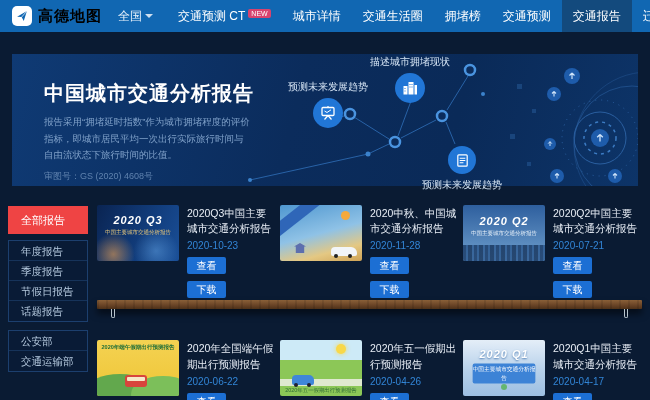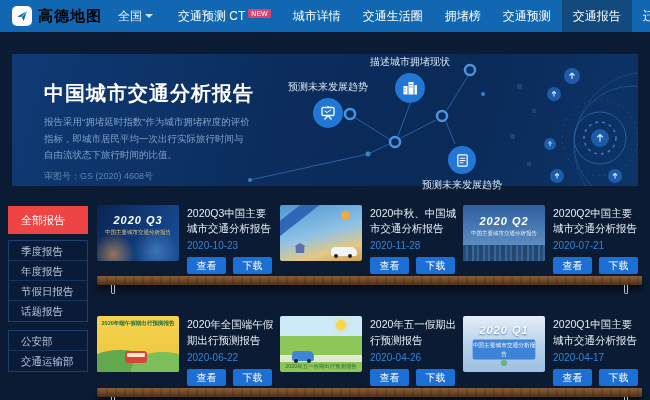--- a/index.html
+++ b/index.html
@@ -47,21 +47,21 @@
 
   
   .cards { position:absolute; left:97px; top:205px; width:545px; }
   .cards-row { display:flex; gap:4px; }
   .cards-row + .shelf { margin-top:2px; }
   .card { width:179px; display:flex; }
   .thumb { width:82px; height:56px; border-radius:2px; position:relative; overflow:hidden; flex:none; cursor:pointer; }
   .card-info { margin-left:8px; width:89px; padding-top:1px; }
   .card-title { font-size:10.5px; color:#e8eef6; line-height:1.45; max-height:31px; overflow:hidden; }
   .card-date { margin-top:4px; font-size:10px; color:#3285d6; }
-  .card-actions { margin-top:6px; display:flex; gap:7px; }
+  .card-actions { margin-top:6px; display:flex; gap:7px;flex-direction:column; }
   .btn { width:39px; height:17px; line-height:17px; text-align:center; font-size:10px; color:#fff;
          background:#1c6fd4; border-radius:2px; cursor:pointer; }
 
   .shelf { position:relative; height:9px; border-radius:1px;
            background:linear-gradient(#8a6038,#6b4527 55%,#4e3118);
            box-shadow:0 5px 7px rgba(0,0,0,.55); }
   .shelf::before { content:""; position:absolute; inset:0; opacity:.4;
            background:repeating-linear-gradient(90deg, rgba(0,0,0,.25) 0 2px, transparent 2px 9px); }
   .hook { position:absolute; top:9px; width:4px; height:9px; border:1px solid #b8c4cc; border-top:none;
           border-radius:0 0 3px 3px; }
@@ -240,22 +240,22 @@
             <path d="M5 5.5 H11 M5 8 H11 M5 10.5 H9" stroke="#fff" stroke-width="1.1"></path>
           </svg>
       </div>
       <div class="f-label">预测未来发展趋势</div>
     </div>
   </div>
 
   <div class="sidebar">
     <div class="sb-active">全部报告</div>
     <div class="sb-group">
+      <div class="sb-item">年度报告</div>
       <div class="sb-item">季度报告</div>
-      <div class="sb-item">年度报告</div>
       <div class="sb-item">节假日报告</div>
       <div class="sb-item">话题报告</div>
     </div>
     <div class="sb-group">
       <div class="sb-item">公安部</div>
       <div class="sb-item">交通运输部</div>
     </div>
   </div>
 
   <div class="cards">

